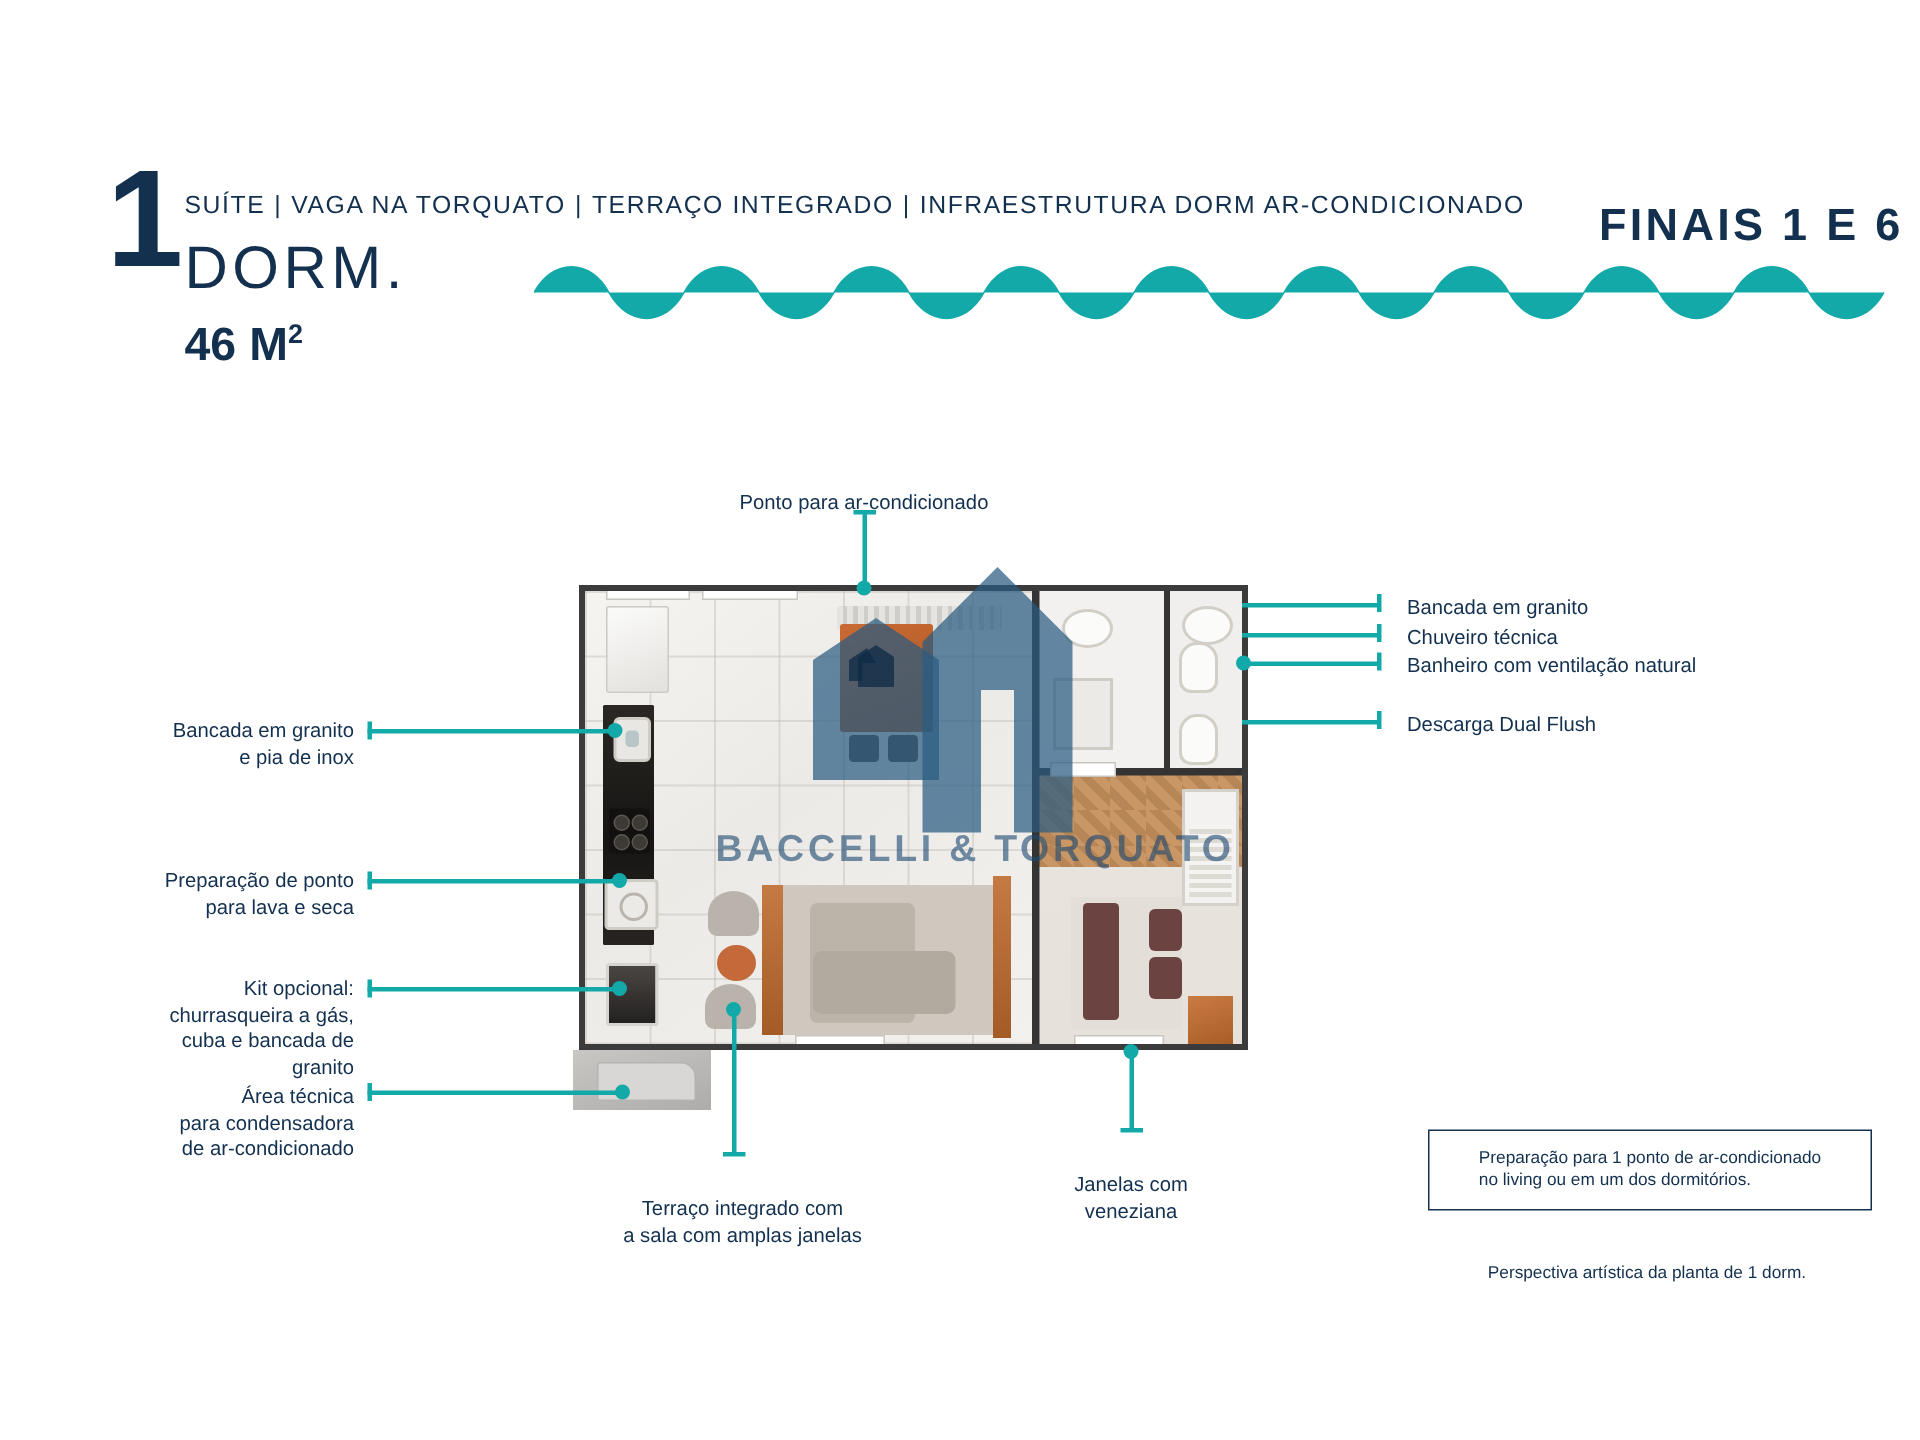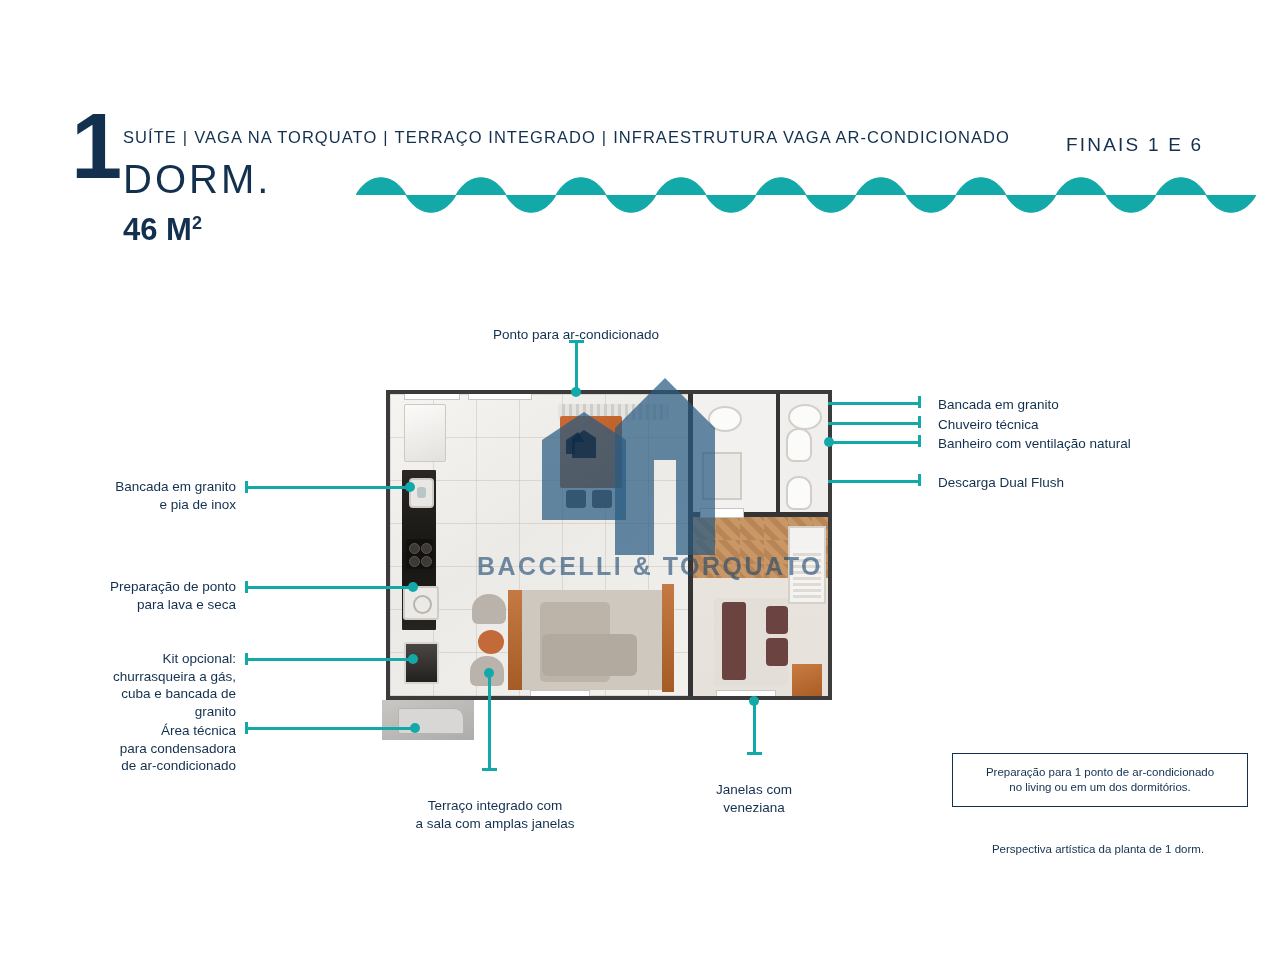--- a/index.html
+++ b/index.html
@@ -26,21 +26,21 @@
     position:absolute;left:123px;top:157px;
     font-size:40px;letter-spacing:3px;color:#13304f;font-weight:400;
   }
   .area{
     position:absolute;left:123px;top:212px;
     font-size:31px;letter-spacing:0px;color:#13304f;font-weight:bold;
   }
   .area sup{font-size:18px;vertical-align:super;}
   .finais{
     position:absolute;left:1066px;top:134px;
-    font-size:19px;letter-spacing:2.2px;font-weight:normal;color:#13304f;
+    font-size:30px;letter-spacing:2.2px;font-weight:bold;color:#13304f;
     white-space:nowrap;
   }
   .wave{position:absolute;left:356px;top:172px;width:902px;height:46px;}
 
   
   .plan{
     position:absolute;left:386px;top:390px;width:446px;height:310px;
     background:#f1efec;
     border:4px solid #3b3b3b;
     box-sizing:border-box;
@@ -168,37 +168,37 @@
   .tick{position:absolute;background:#13a9a8;width:3px;height:12px;}
   .dot{position:absolute;width:10px;height:10px;border-radius:50%;
        background:#13a9a8;}
 
   
   .notebox{
     position:absolute;left:952px;top:753px;width:296px;height:54px;
     border:1.5px solid #13304f;box-sizing:border-box;
     display:flex;align-items:center;justify-content:center;
   }
-  .notebox .txt{font-size:11.5px;line-height:15px;text-align:center;color:#13304f;
+  .notebox .txt{font-size:11.5px;line-height:15px;text-align:left;color:#13304f;
     white-space:pre-line;font-weight:500;}
   .caption{
     position:absolute;left:948px;top:843px;width:300px;text-align:center;
     font-size:11.5px;color:#13304f;font-weight:500;
   }
 </style>
 </head>
 <body>
 
 <div class="stage">
 
   <div class="big-one">1</div>
 
   <div class="headline-block">
     <div class="suite-line">
-      <span>SUÍTE</span><span class="sep">|</span><span>VAGA NA TORQUATO</span><span class="sep">|</span><span>TERRAÇO INTEGRADO</span><span class="sep">|</span><span>INFRAESTRUTURA VAGA AR-CONDICIONADO</span>
+      <span>SUÍTE</span><span class="sep">|</span><span>VAGA NA TORQUATO</span><span class="sep">|</span><span>TERRAÇO INTEGRADO</span><span class="sep">|</span><span>INFRAESTRUTURA DORM AR-CONDICIONADO</span>
     </div>
   </div>
 
   <div class="dorm">DORM.</div>
   <div class="area"><span>46 M</span><sup>2</sup></div>
   <div class="finais">FINAIS 1 E 6</div>
 
   <svg class="wave" viewBox="0 0 902 46" preserveAspectRatio="none">
     <path d="M0,23 C12.5,0 37.5,0 50,23 C62.5,46 87.5,46 100,23
              C112.5,0 137.5,0 150,23 C162.5,46 187.5,46 200,23

